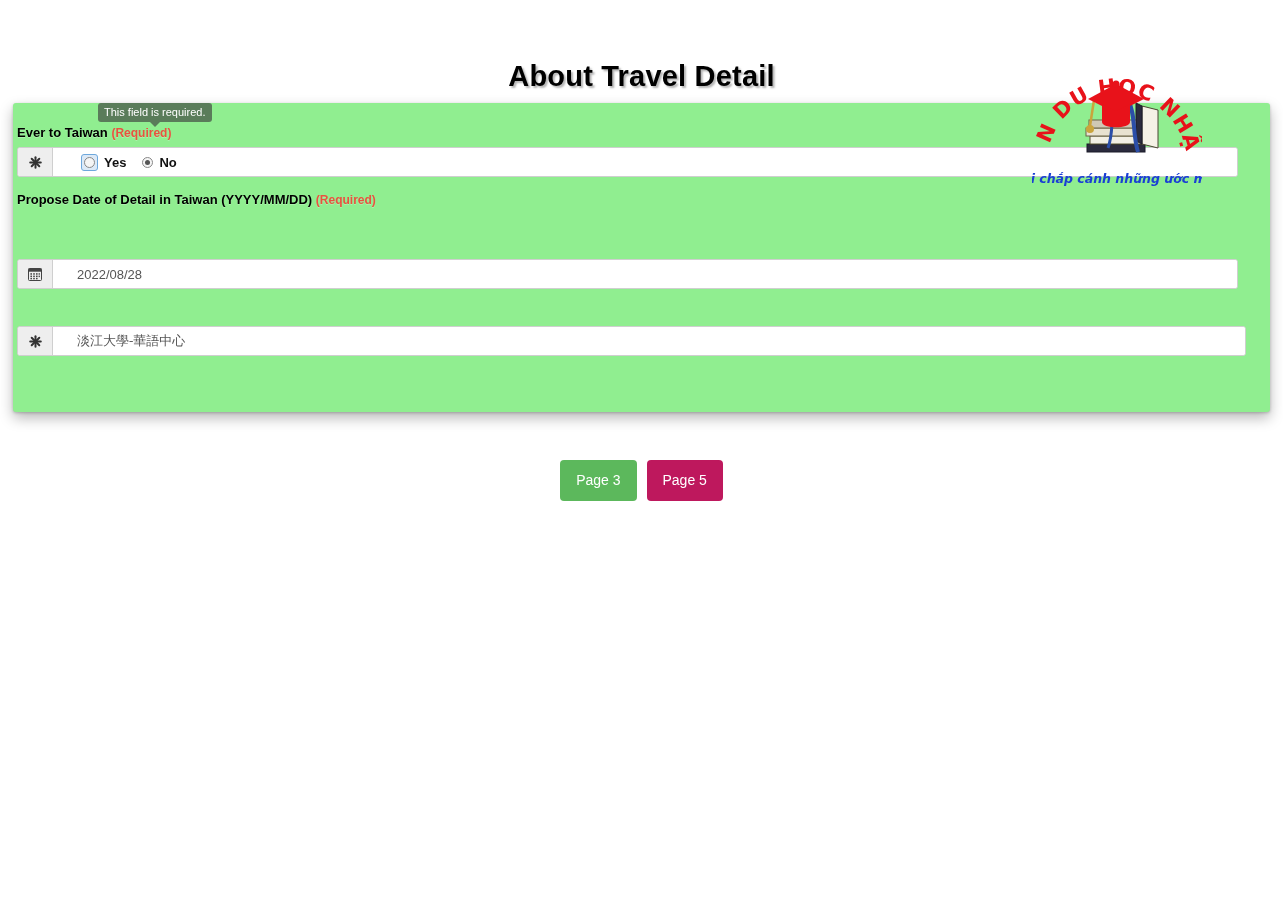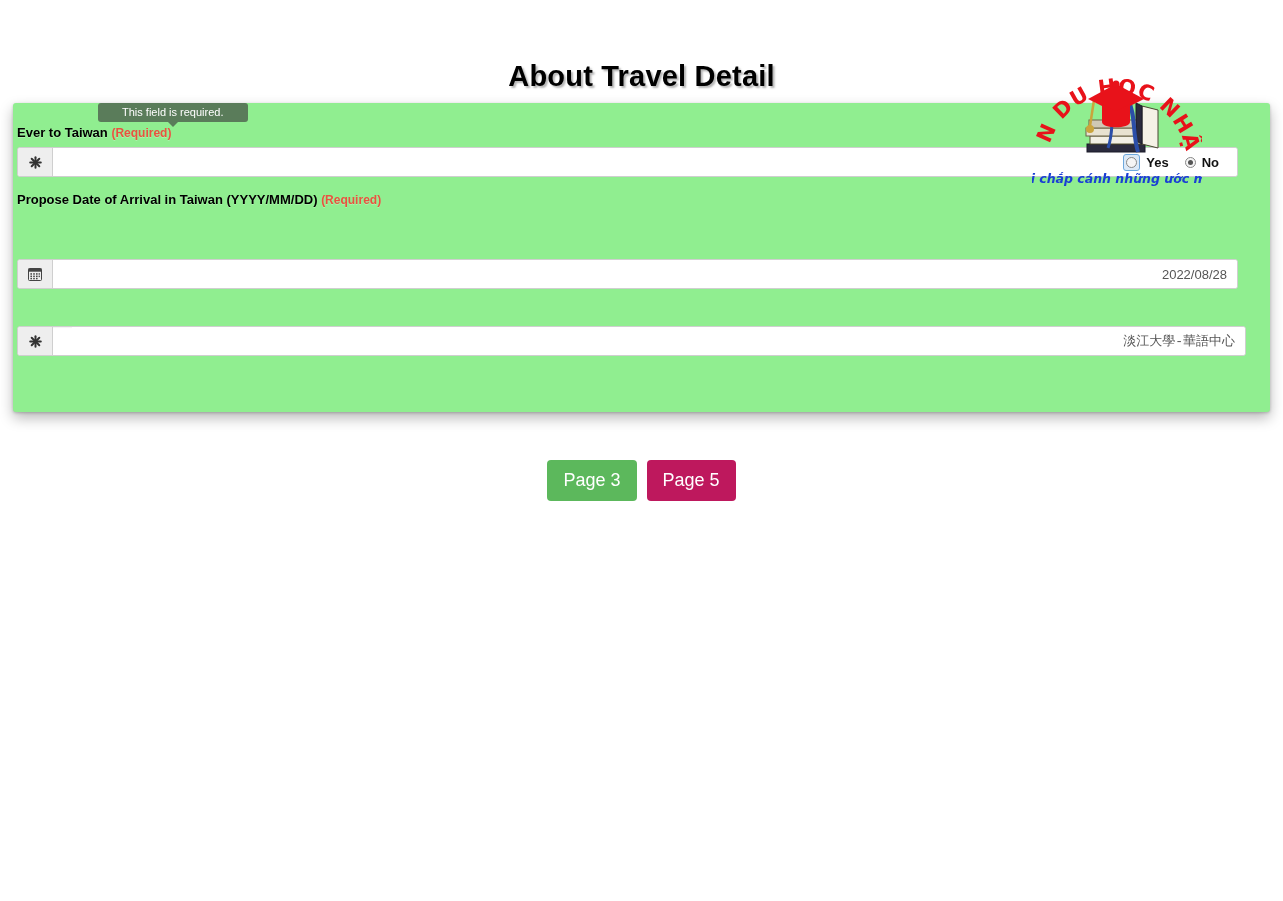--- a/index.html
+++ b/index.html
@@ -87,30 +87,28 @@
     align-items: center;
     justify-content: center;
     color: #555555;
     font-size: 13px;
   }
   .input-prefix svg { display: block; }
   .input-area {
     flex: 1 1 auto;
     display: flex;
     align-items: center;
-    padding: 0 10px;
+    padding: 0 24px;
     font-size: 13px;
     color: #555555;
     background: #ffffff;
     white-space: nowrap;
-    justify-content: flex-end;
   }
   .input-area.cjk {
-    font-family: Liberation Mono, monospace;
-    margin-left: 19px;
+    font-family: Liberation Serif, serif;
   }
 
   
   .radio-wrap {
     display: flex;
     align-items: center;
     gap: 16px;
     padding: 0 8px 0 4px;
   }
   .radio-item {
@@ -152,21 +150,21 @@
 
   
   .tooltip {
     position: absolute;
     left: 98px;
     top: 103px;
     background: rgba(74,92,74,0.78);
     color: #ffffff;
     font-size: 11px;
     line-height: 19px;
-    padding: 0 24px;
+    padding: 0 6px;
     border-radius: 3px;
     white-space: nowrap;
     height: 19px;
     z-index: 40;
   }
   .tooltip::after {
     content: "";
     position: absolute;
     left: 50%;
     margin-left: -5px;
@@ -196,21 +194,21 @@
     top: 460px;
     width: 1283px;
     display: flex;
     justify-content: center;
     gap: 10px;
   }
   .btn {
     border: none;
     border-radius: 4px;
     color: #ffffff;
-    font-size: 18px;
+    font-size: 14px;
     font-family: "Liberation Sans", sans-serif;
     padding: 0 16px;
     height: 41px;
     line-height: 41px;
     cursor: pointer;
   }
   .btn-prev { background: #5cb85c; }
   .btn-next { background: #be185d; }
 </style>
 </head>
@@ -250,21 +248,21 @@
               <span class="radio-dot checked"></span>
               <span>No</span>
             </label>
           </div>
         </div>
       </div>
     </div>
 
     <div class="field-block" style="top:89px; width:1217px;">
       <div class="field-label">
-        <span>Propose Date of Arrival in Taiwan (YYYY/MM/DD)</span>
+        <span>Propose Date of Detail in Taiwan (YYYY/MM/DD)</span>
         <span class="req">(Required)</span>
       </div>
     </div>
 
     <div class="field-block" style="top:156px; width:1217px;">
       <div class="input-group" style="width:1221px;">
         <div class="input-prefix">
           <svg width="14" height="14" viewBox="0 0 14 14" aria-hidden="true">
             <rect x="0.5" y="1.5" width="13" height="12" rx="1" fill="none" stroke="#444444"></rect>
             <rect x="0.5" y="1.5" width="13" height="3.2" fill="#444444"></rect>

